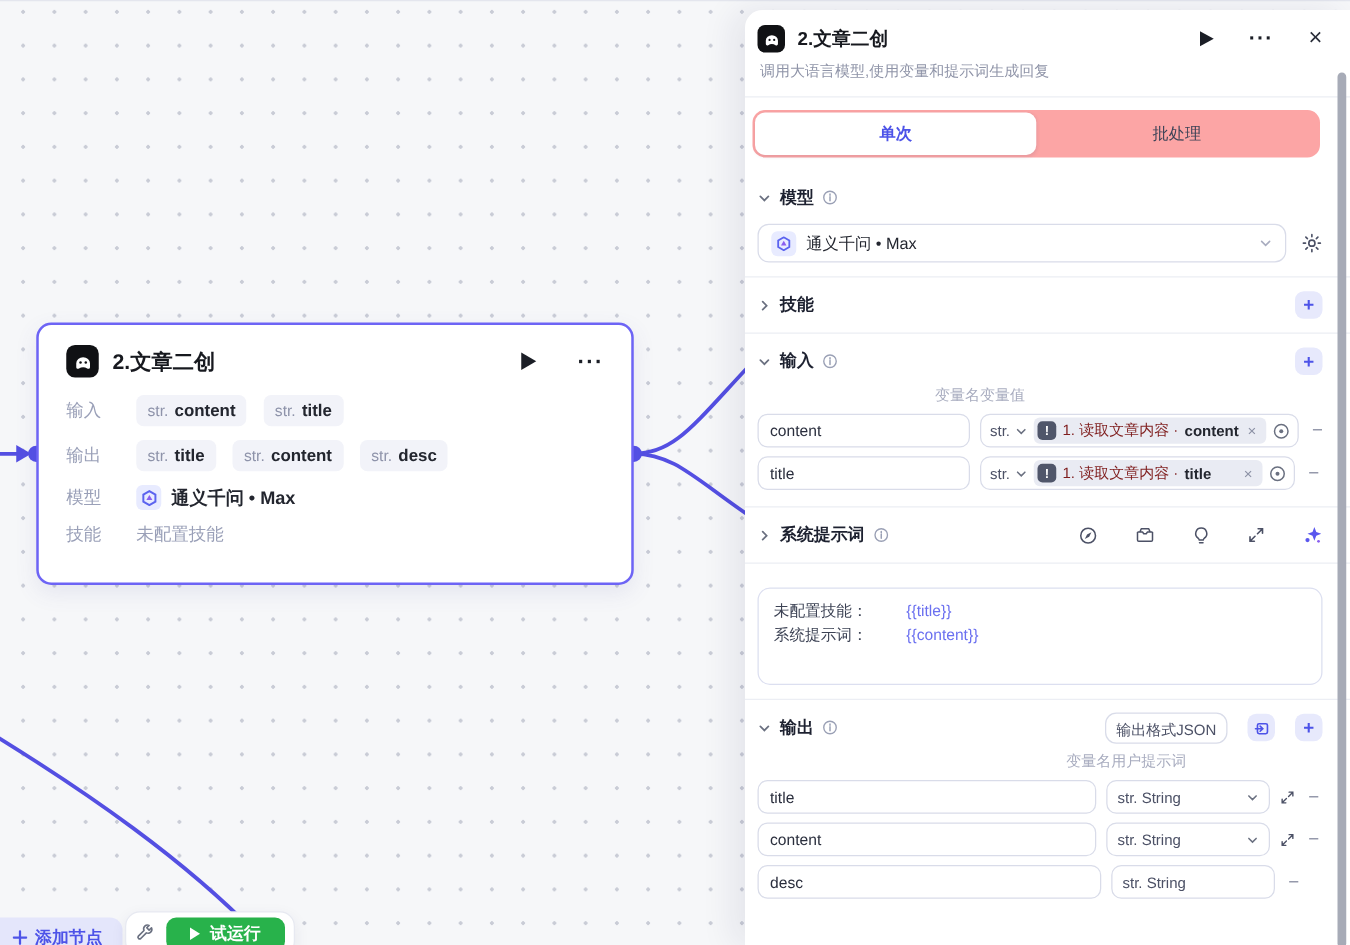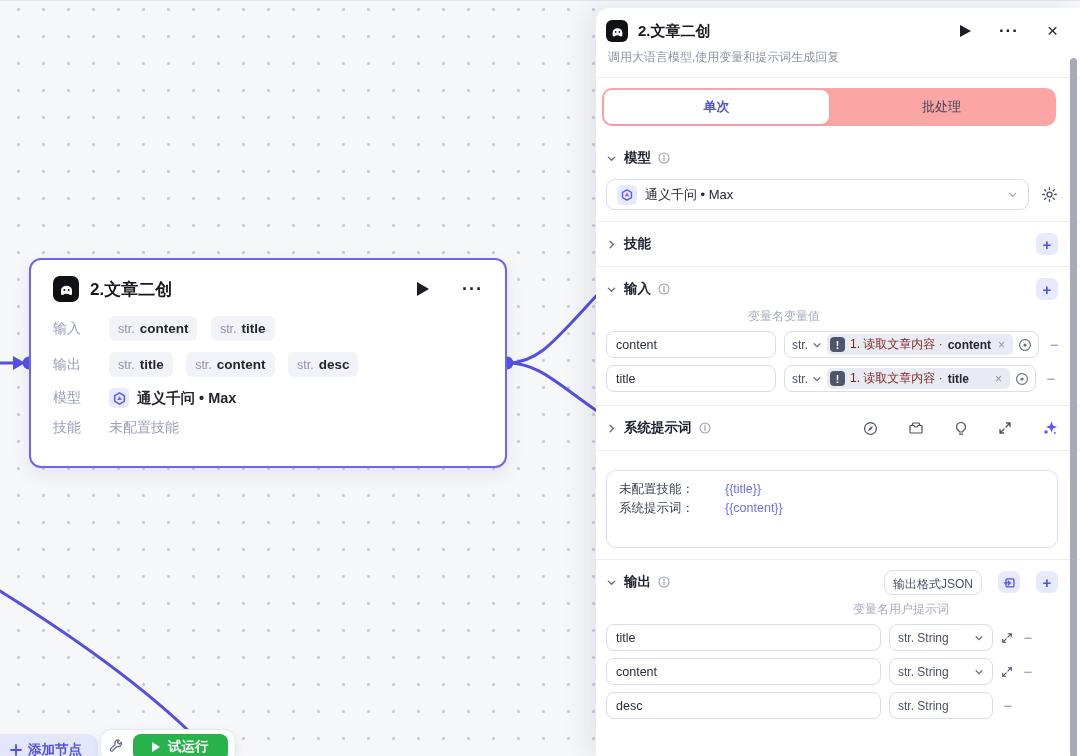--- a/index.html
+++ b/index.html
@@ -94,21 +94,21 @@
   .icon-btn { display:flex; align-items:center; cursor:pointer; }
 
   .prompt-box { border:1px solid #dcdff0; border-radius:10px; min-height:78px; margin-top:8px; padding:9px 12px; font-size:12.5px; line-height:1.55; cursor:text; }
   .prompt-box .lbl { color:#3c4254; }
   .prompt-box .vrb { color:#6b70f0;margin-left:31px; }
 
   .fmt-pill { border:1px solid #d9dce9; border-radius:9px; height:25px; display:flex; align-items:center; gap:5px; padding:0 8px; cursor:pointer;flex-direction:column; }
   .fmt-pill span { font-size:12px; color:#4c5166; }
   .sq-btn { width:22px; height:22px; border-radius:7px; background:#e7e9fc; display:flex; align-items:center; justify-content:center; cursor:pointer; }
   .out-name { width:275px; }
-  .out-type { width:104px; height:27px; flex:0 0 auto; display:flex; align-items:center; gap:5px; border:1px solid #d9dce9; border-radius:8px; padding:0 8px; cursor:pointer; }
+  .out-type { width:131px; height:27px; flex:0 0 auto; display:flex; align-items:center; gap:5px; border:1px solid #d9dce9; border-radius:8px; padding:0 8px; cursor:pointer; }
   .out-type span { font-size:12px; color:#4c5166; flex:1; }
 </style>
 </head>
 <body>
 
 <div class="canvas"></div>
 
 <svg class="edges" width="1080" height="756" viewBox="0 0 1080 756">
   <path class="edge" d="M-8,586 C70,634 148,688 206,748"></path>
   <path class="edge" d="M507,363 C539,363 554,341 599,293"></path>

